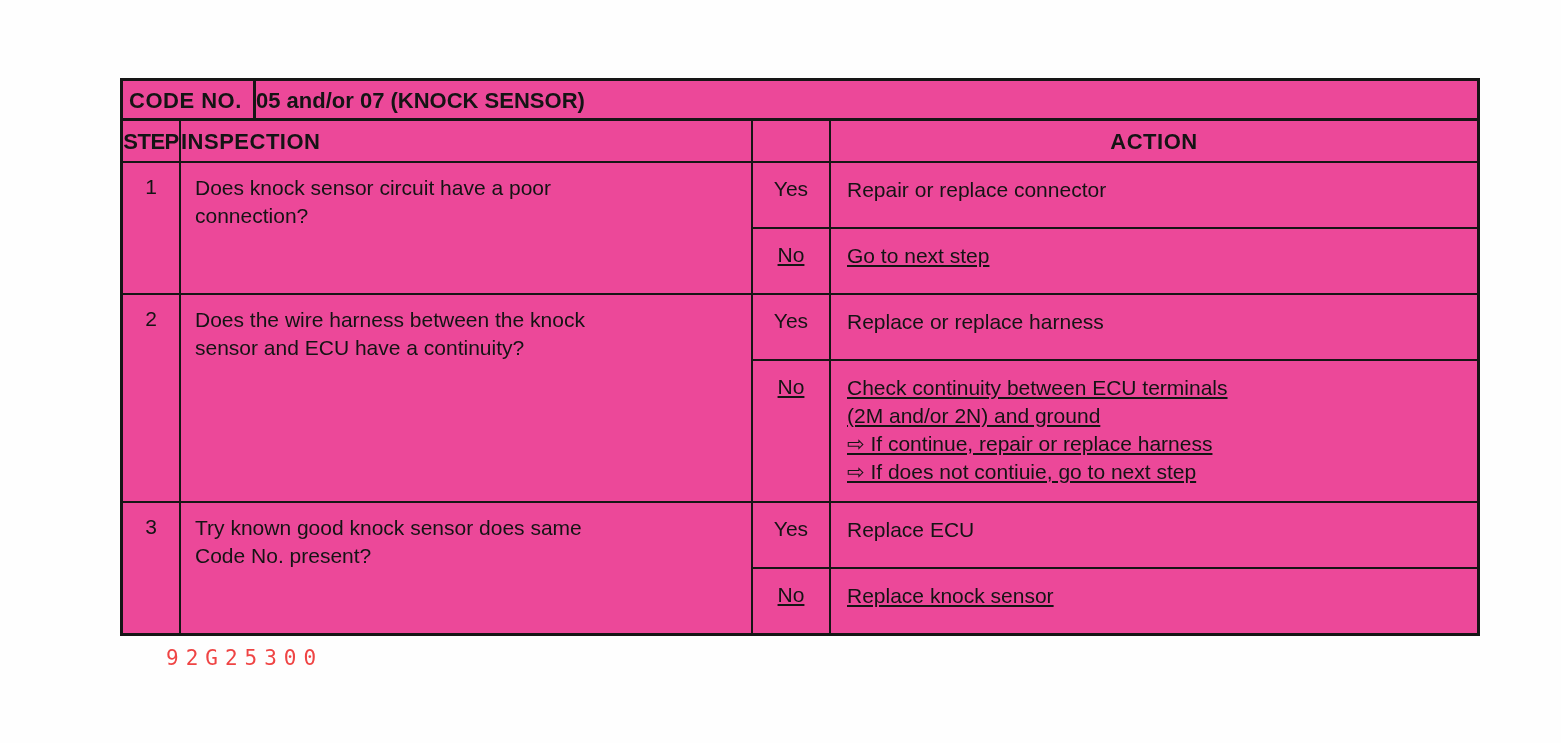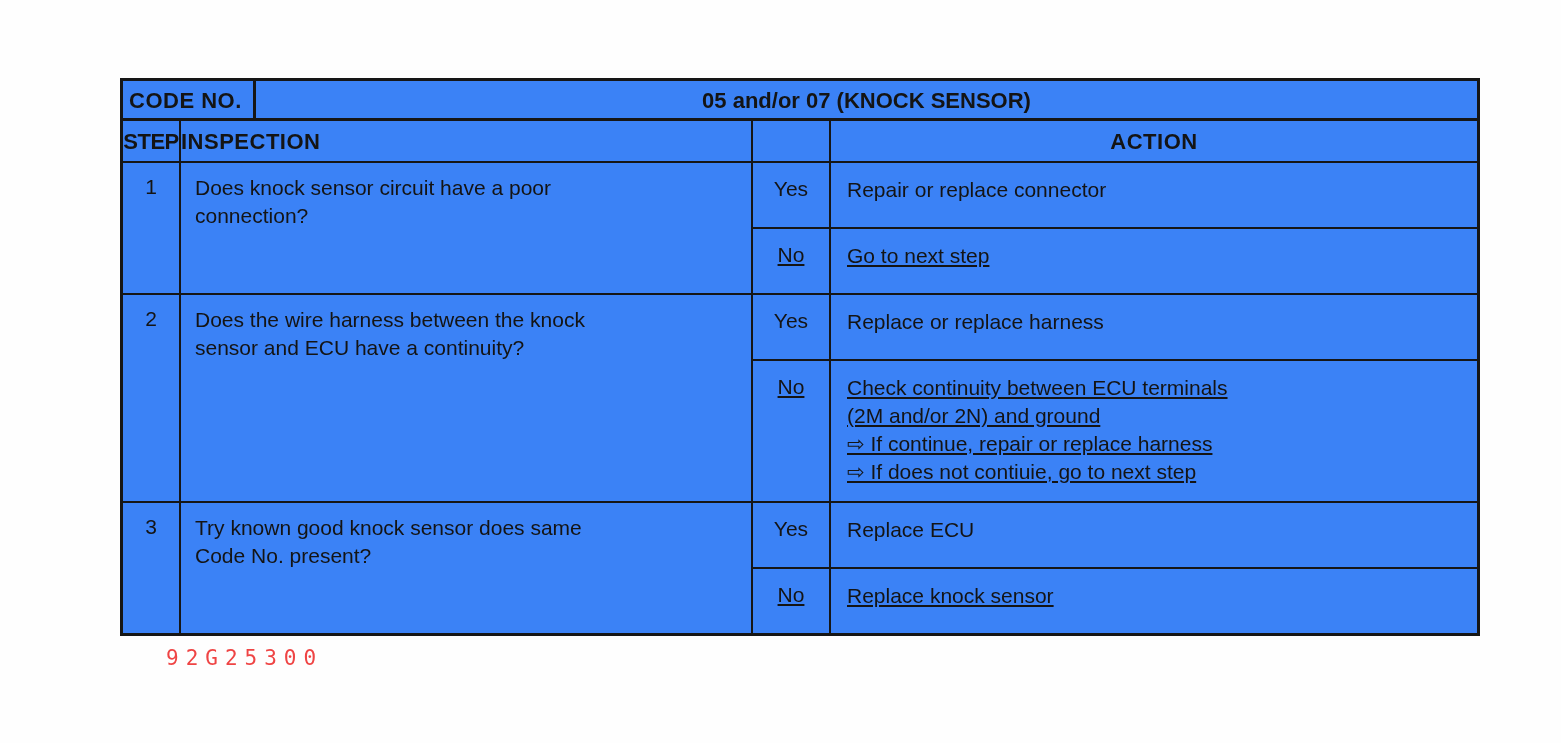--- a/index.html
+++ b/index.html
@@ -15,41 +15,40 @@
     font-family: "Liberation Sans", sans-serif;
     color: #141414;
     overflow: hidden;
   }
   .diag-table {
     position: absolute;
     left: 120px;
     top: 78px;
     width: 1360px;
     border: 3px solid #161616;
-    background: #3b82f6;
+    background: #ec4899;
     box-sizing: border-box;
   }
   .row { display: flex; box-sizing: border-box; }
   .cell { box-sizing: border-box; }
 
   
   .code-row { border-bottom: 3px solid #161616; height: 40px; }
   .code-label {
     width: 133px;
     border-right: 3px solid #161616;
     font-weight: bold;
     font-size: 22px;
     padding: 7px 6px 0 6px;
     letter-spacing: 0.5px;
   }
   .code-title {
     flex: 1;
     font-weight: bold;
     font-size: 22px;
-    text-align: center;
     padding-top: 7px;
   }
 
   
   .header-row { border-bottom: 2px solid #161616; height: 42px; font-weight: bold; font-size: 22px; }
   .h-step  { width: 58px;  border-right: 2px solid #161616; text-align: center; padding-top: 8px; letter-spacing: -0.5px; }
   .h-insp  { width: 572px; border-right: 2px solid #161616; text-align: left; padding-top: 8px; letter-spacing: 0.5px; }
   .h-dec   { width: 78px;  border-right: 2px solid #161616; }
   .h-act   { flex: 1; text-align: center; padding-top: 8px; letter-spacing: 0.5px; }
 

